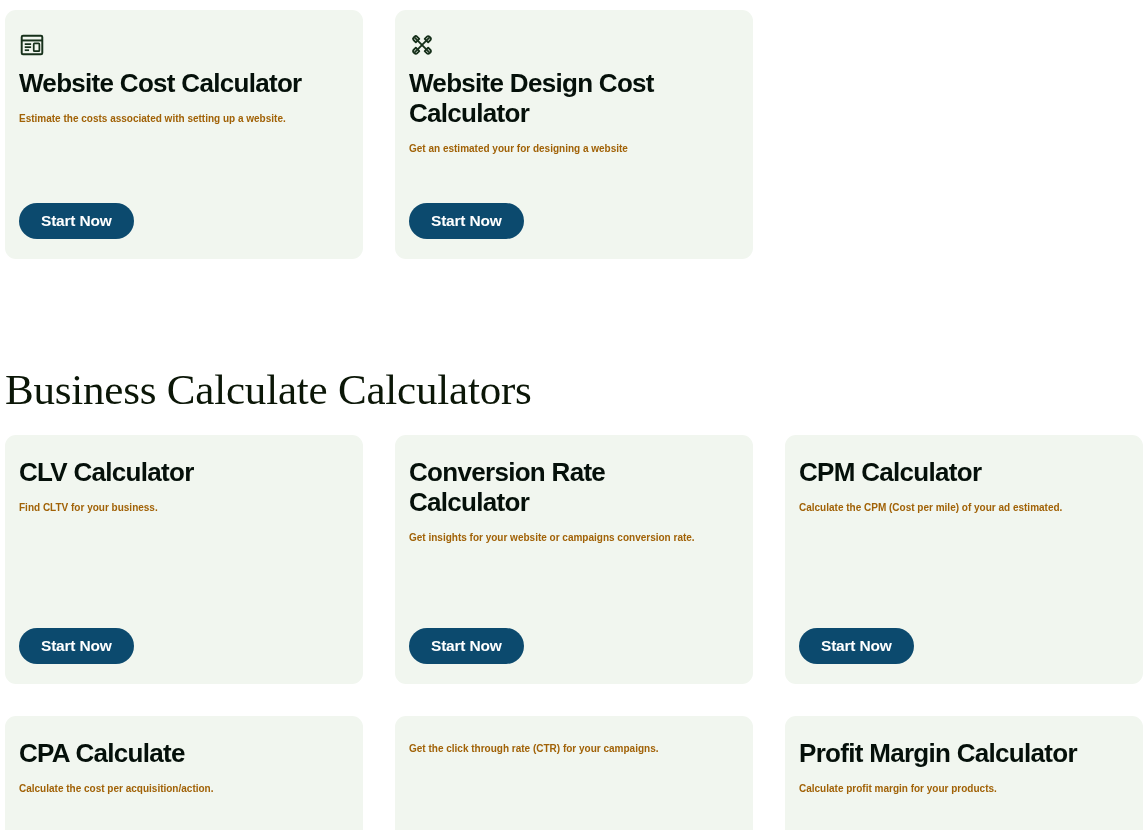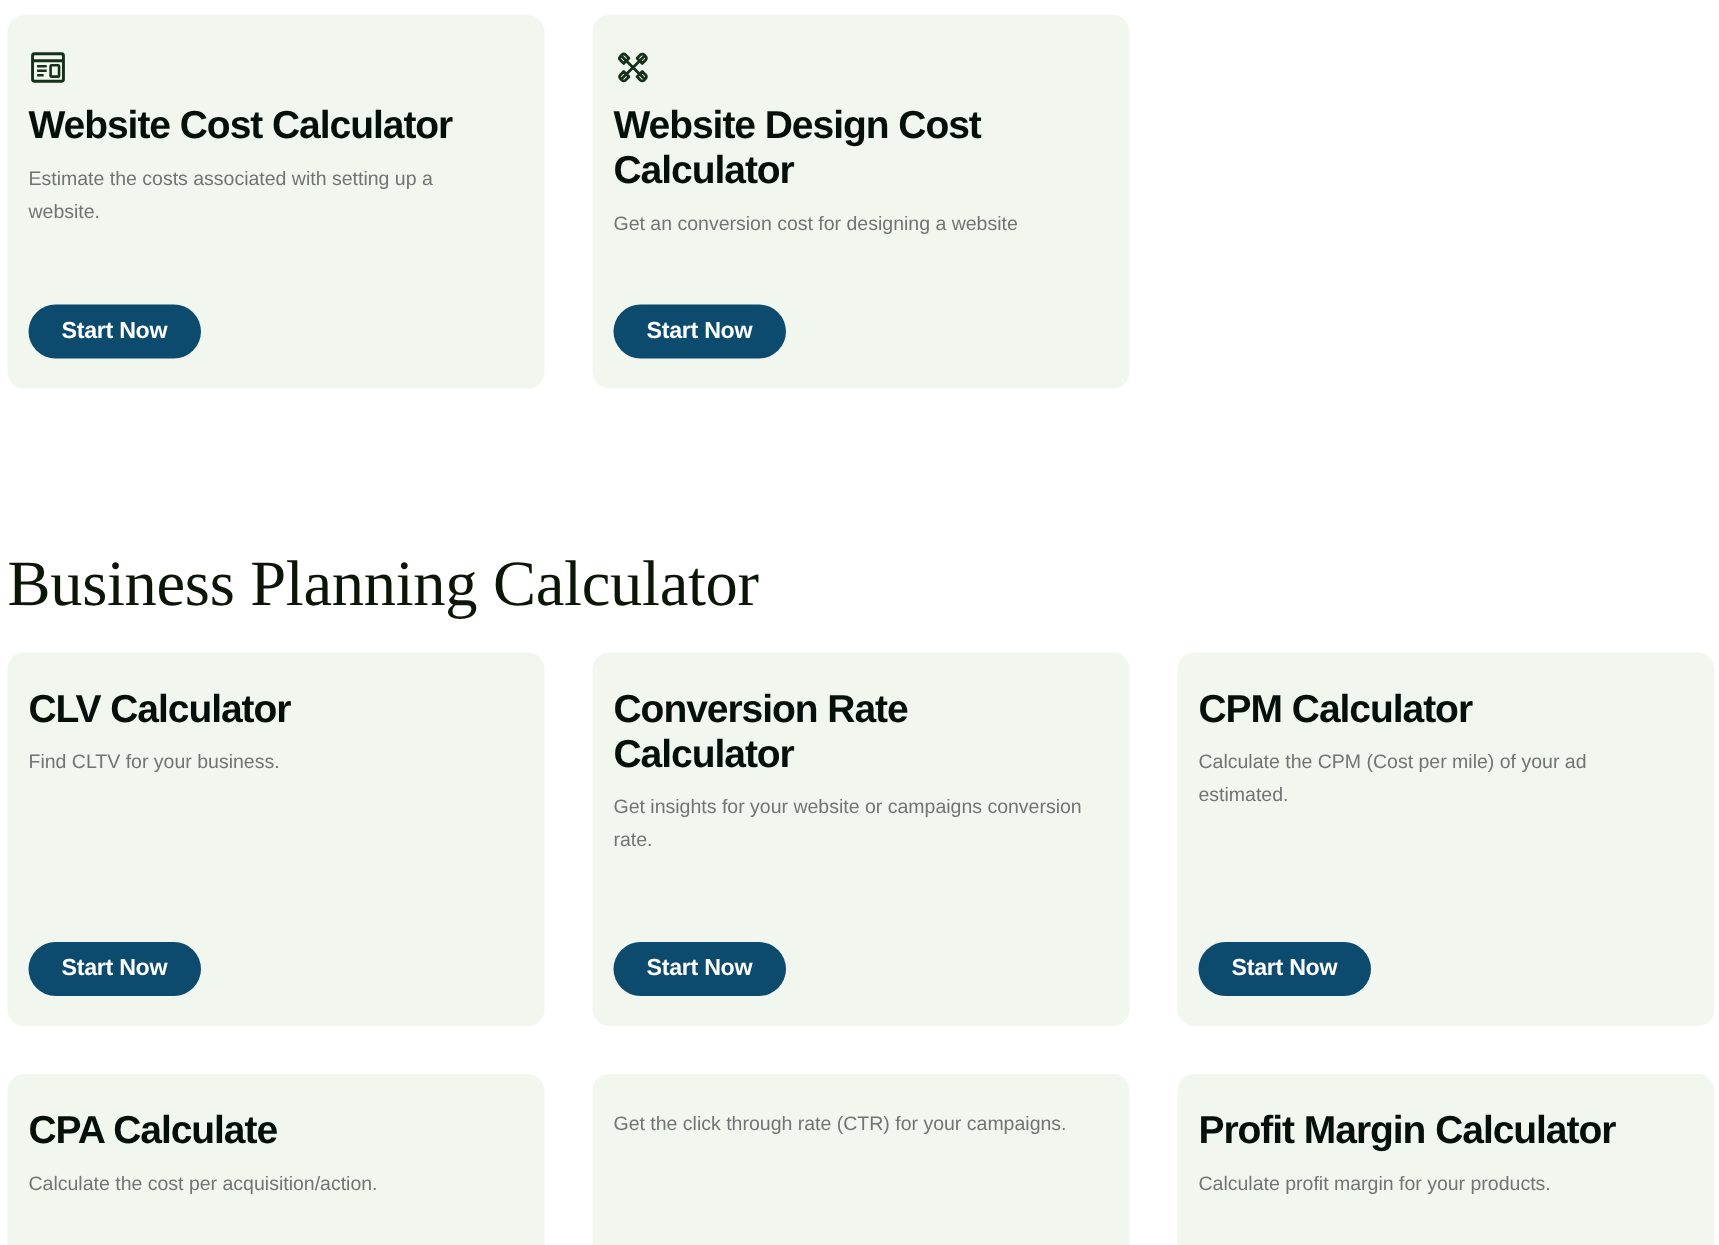--- a/index.html
+++ b/index.html
@@ -55,26 +55,26 @@
     font-size: 26px;
     line-height: 30px;
     font-weight: 700;
     letter-spacing: -0.7px;
     color: #05100a;
     margin: 0 0 10px 0;
     max-width: 300px;
   }
 
   .card-desc {
-    font-size: 13px;
+    font-size: 10px;
     line-height: 21.5px;
-    color: #737373;
+    color: #a16207;
     margin: 0;
     max-width: 320px;
-    font-weight: 400;
+    font-weight: 700;
   }
 
   .card-spacer { flex: 1 1 auto; min-height: 18px; }
 
   .btn-start {
     display: inline-flex;
     align-items: center;
     justify-content: center;
     background: #0c4a6e;
     color: #ffffff;
@@ -157,30 +157,30 @@
             <path d="M4.2 4.2 L8.2 4.2 L19.8 15.8 L17.8 19.8 L13.8 17.8 L4.2 8.2 Z" transform="rotate(0 12 12)" opacity="0"></path>
             <path d="M5.5 18.5 L18.5 5.5"></path>
             <path d="M4.2 16.6 C3.6 17.2 3.6 18.2 4.2 18.8 L5.2 19.8 C5.8 20.4 6.8 20.4 7.4 19.8 L9.5 17.7 L6.3 14.5 Z"></path>
             <path d="M14.5 6.3 L17.7 9.5 L19.8 7.4 C20.4 6.8 20.4 5.8 19.8 5.2 L18.8 4.2 C18.2 3.6 17.2 3.6 16.6 4.2 Z"></path>
             <path d="M5.5 5.5 L18.5 18.5"></path>
             <path d="M7.4 4.2 C6.8 3.6 5.8 3.6 5.2 4.2 L4.2 5.2 C3.6 5.8 3.6 6.8 4.2 7.4 L6.3 9.5 L9.5 6.3 Z"></path>
             <path d="M17.7 14.5 L14.5 17.7 L16.6 19.8 C17.2 20.4 18.2 20.4 18.8 19.8 L19.8 18.8 C20.4 18.2 20.4 17.2 19.8 16.6 Z"></path>
           </svg>
         </span>
         <h3 class="card-title">Website Design Cost Calculator</h3>
-        <p class="card-desc">Get an conversion cost for designing a website</p>
+        <p class="card-desc">Get an estimated your for designing a website</p>
         <div class="card-spacer"></div>
         <button class="btn-start">Start Now</button>
       </div>
 
     </div>
   </section>
 
   <div class="heading-block">
-    <h2 class="section-heading">Business Planning Calculator</h2>
+    <h2 class="section-heading">Business Calculate Calculators</h2>
   </div>
 
   <section class="business-section">
     <div class="card-grid">
 
       <div class="card compact">
         <h3 class="card-title">CLV Calculator</h3>
         <p class="card-desc">Find CLTV for your business.</p>
         <div class="card-spacer"></div>
         <button class="btn-start">Start Now</button>

